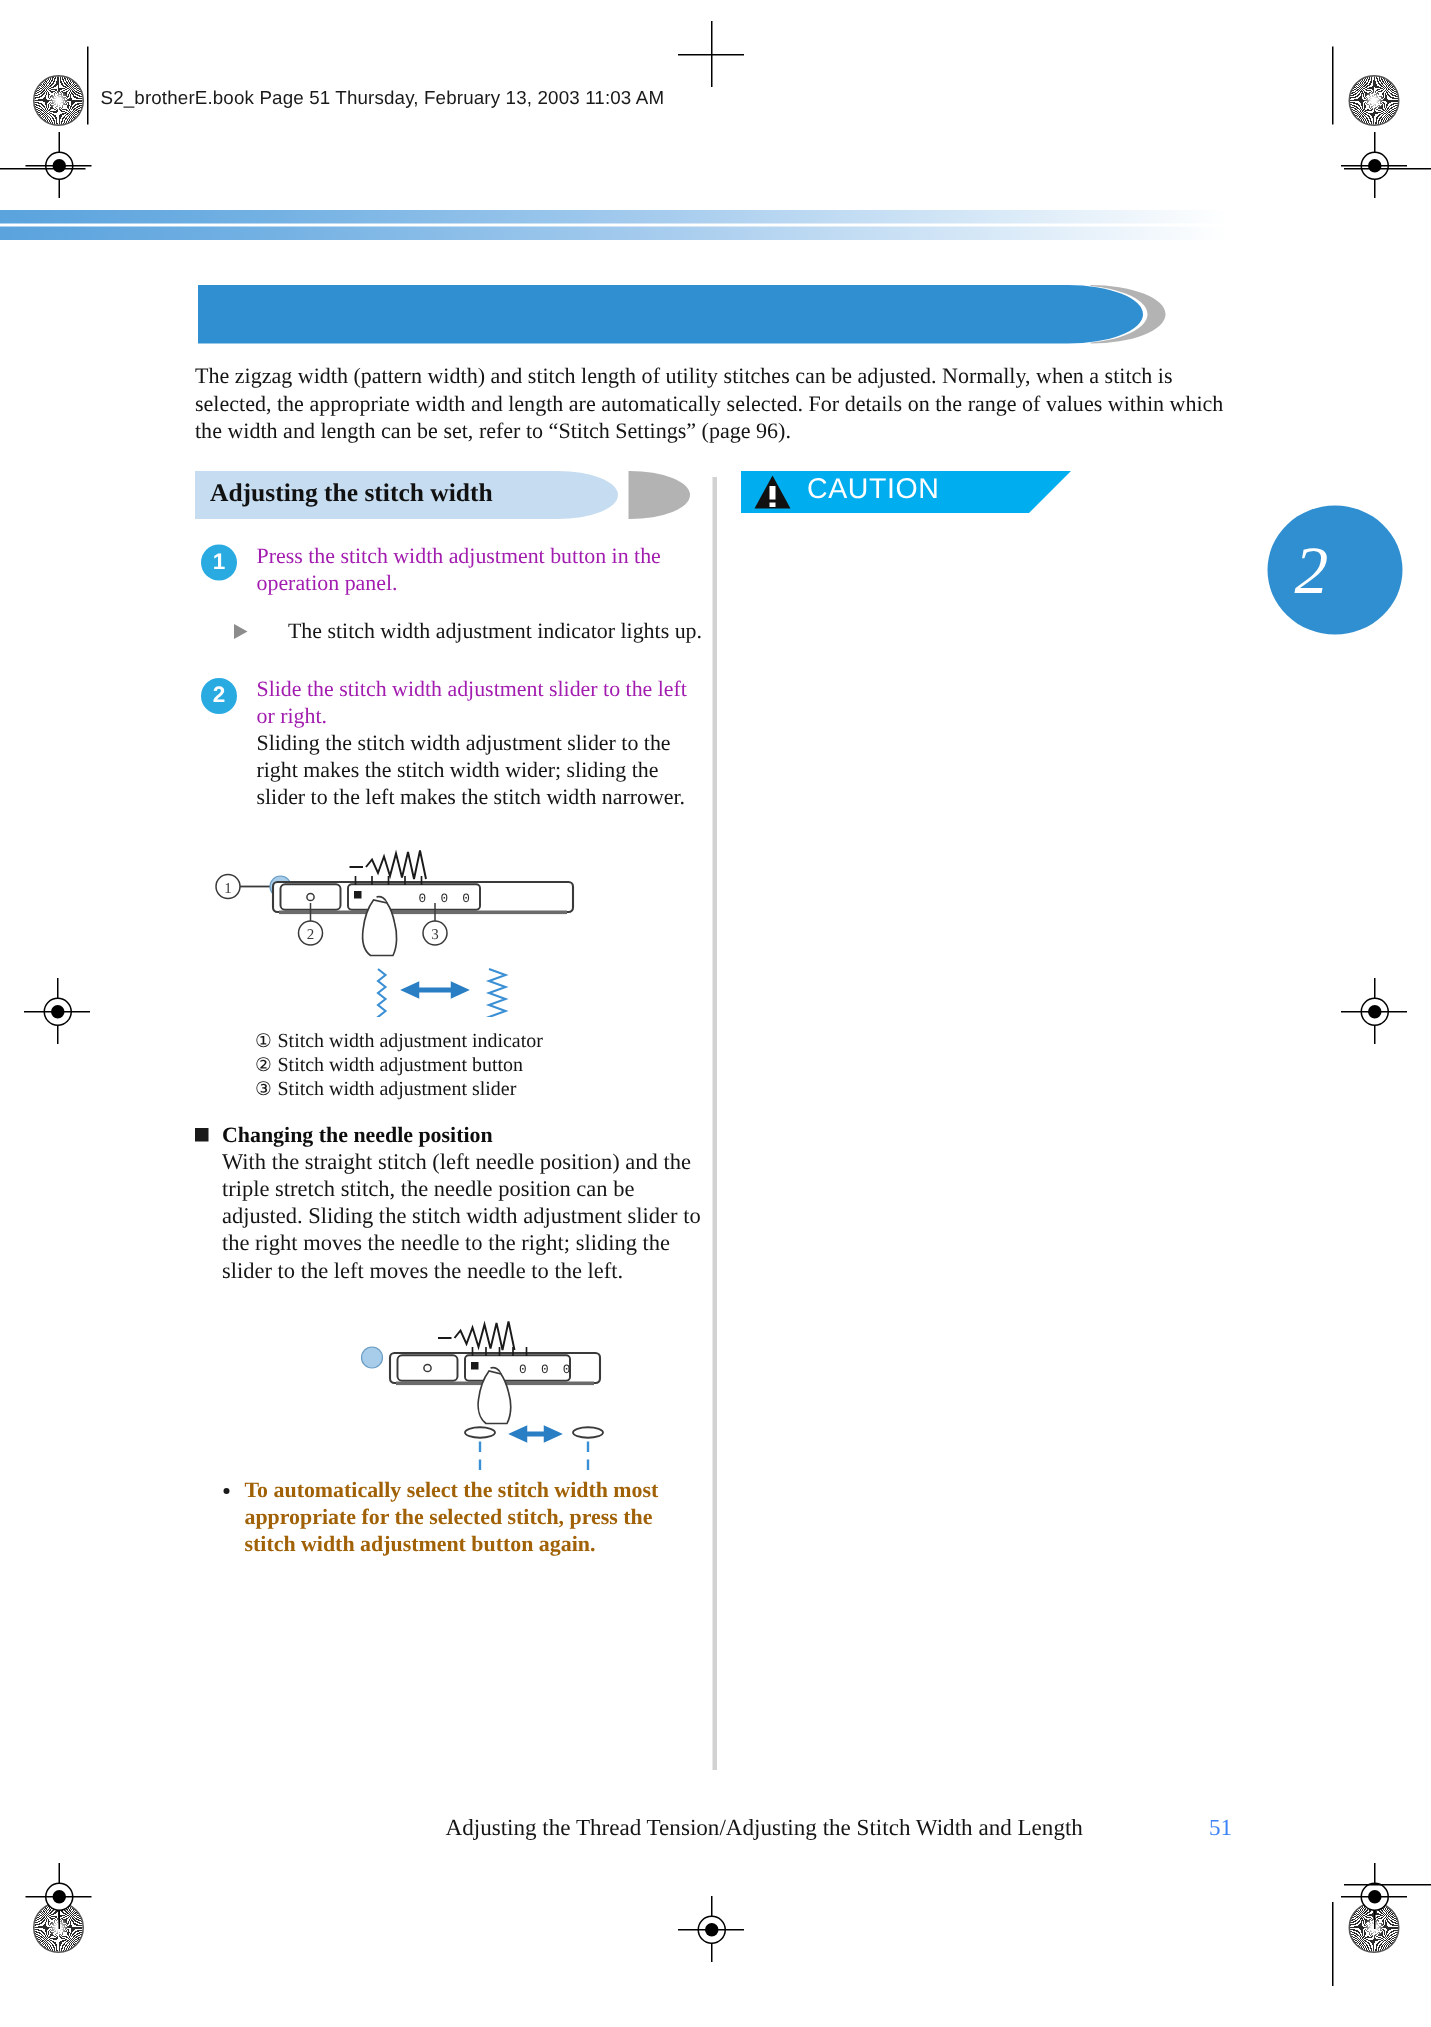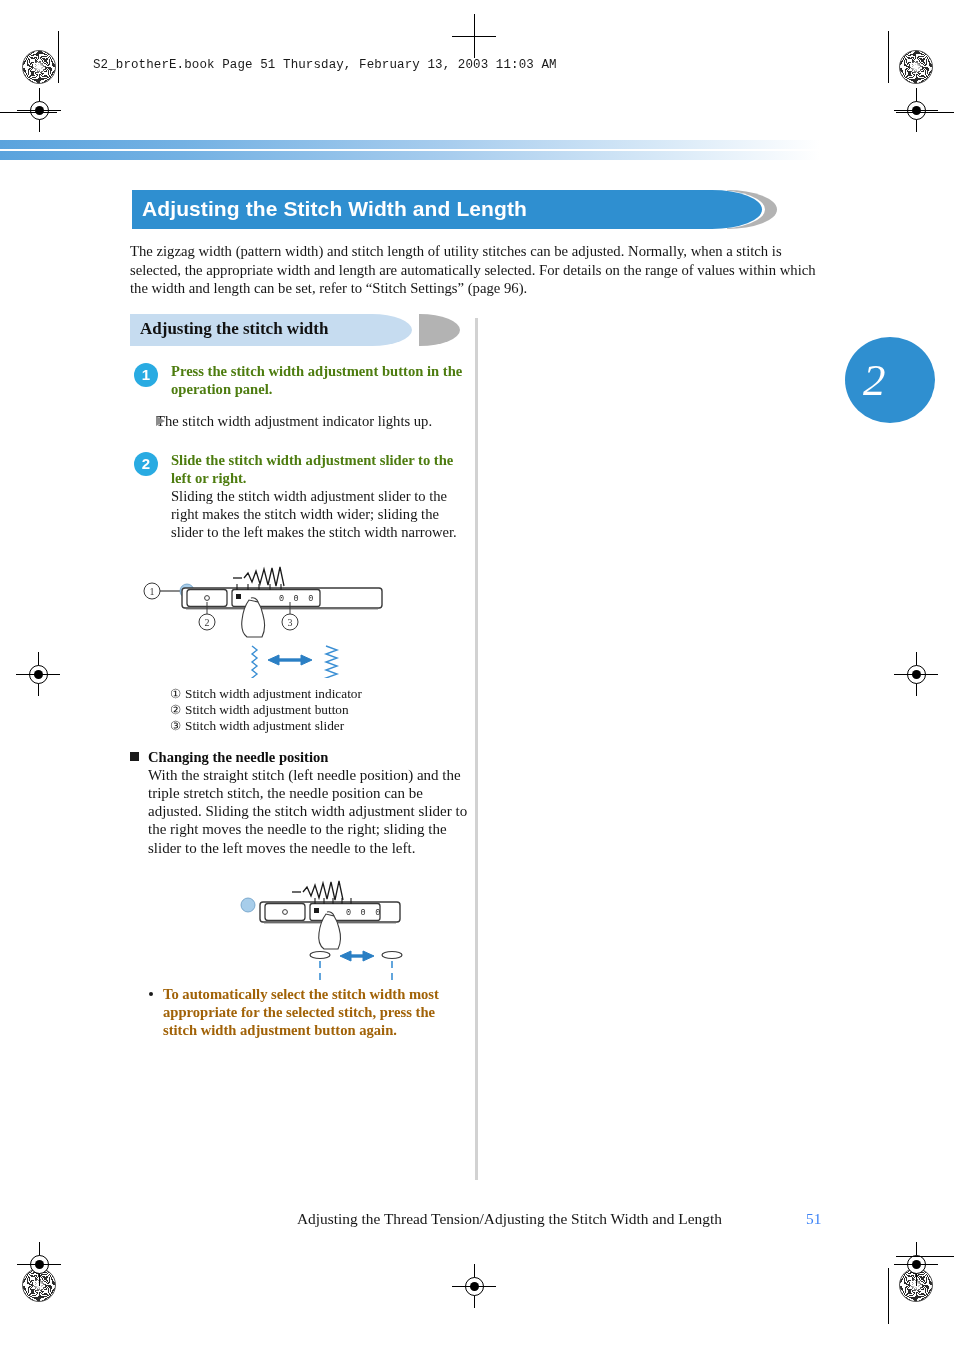--- a/index.html
+++ b/index.html
@@ -80,23 +80,23 @@
   .topbar-b {
     position: absolute;
     left: 0; top: 11px;
     width: 820px; height: 9px;
     background: linear-gradient(to right, #5aa3dd 0%, #73b1e3 22%, #a8cdee 55%, #d6e8f7 80%, #ffffff 100%);
   }
 
   
   .file-header {
     position: absolute;
-    left: 93px;
+    left: 67px;
     top: 58px;
-    font-family: Liberation Mono, monospace;
+    font-family: Liberation Sans, sans-serif;
     font-size: 12.5px;
     color: #1a1a1a;
     letter-spacing: 0.1px;
     white-space: nowrap;
   }
 
   
   .title-band {
     position: absolute;
     left: 132px;
@@ -221,36 +221,37 @@
     border-radius: 50%;
     background: #29abe2;
     color: #ffffff;
     font-family: "Liberation Sans", sans-serif;
     font-weight: bold;
     font-size: 15px;
     line-height: 24px;
     text-align: center;
   }
   .step-title {
-    font-weight: bold;
+    font-weight: normal;
     font-size: 14.6px;
     line-height: 18.2px;
-    color: #4d7c0f;
+    color: #a21caf;
   }
   .step-body {
     font-size: 14.6px;
     line-height: 18.2px;
     color: #151515;
   }
   .sub-result {
     position: relative;
     margin: 9px 0 0 26px;
     font-size: 14.6px;
     line-height: 18.2px;
     color: #151515;
+    text-align: right;
   }
   .tri-marker {
     position: absolute;
     left: 0;
     top: 4px;
     width: 0;
     height: 0;
     border-left: 9px solid #8c8c8c;
     border-top: 5.5px solid transparent;
     border-bottom: 5.5px solid transparent;
@@ -492,21 +493,20 @@
 <div class="file-header">S2_brotherE.book  Page 51  Thursday, February 13, 2003  11:03 AM</div>
 
 <div class="topbar-wrap">
   <div class="topbar-a"></div>
   <div class="topbar-b"></div>
 </div>
 
 <div class="title-band">
   <div class="title-gray-cap"></div>
   <div class="title-blue"></div>
-  <div class="title-text">Adjusting the Stitch Width and Length</div>
 </div>
 
 <div class="intro">The zigzag width (pattern width) and stitch length of utility stitches can be adjusted. Normally, when a stitch is selected, the appropriate width and length are automatically selected. For details on the range of values within which the width and length can be set, refer to “Stitch Settings” (page 96).</div>
 
 <div class="chapter-thumb">
   <div class="chapter-num">2</div>
 </div>
 
 <div class="col-divider"></div>
 
@@ -645,17 +645,22 @@
 
   <div class="note">
     <span class="note-dot"></span>
     <span>To automatically select the stitch width most appropriate for the selected stitch, press the stitch width adjustment button again.</span>
   </div>
 
 </div>
 
 <div class="right-col">
   <div class="caution">
+    <div class="caution-tab">
+      <span class="caution-tri"></span>
+      <span class="caution-bang"></span>
+      <span class="caution-label">CAUTION</span>
+    </div>
   </div>
 </div>
 
 <div class="footer-text">Adjusting the Thread Tension/Adjusting the Stitch Width and Length</div>
 <div class="footer-page">51</div>
 
 </body></html>

